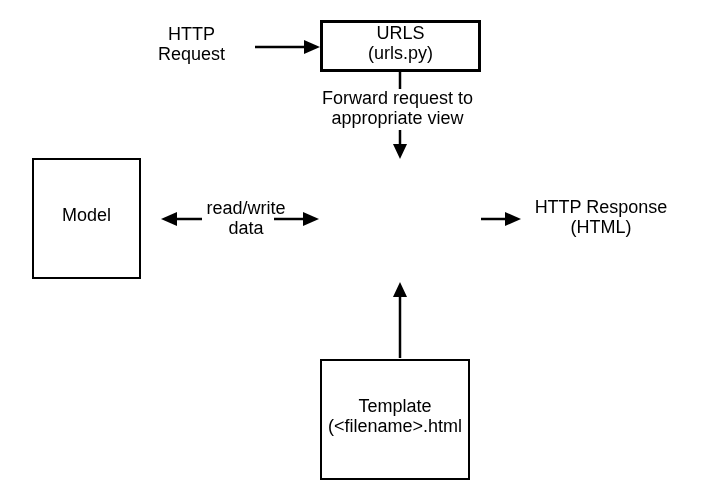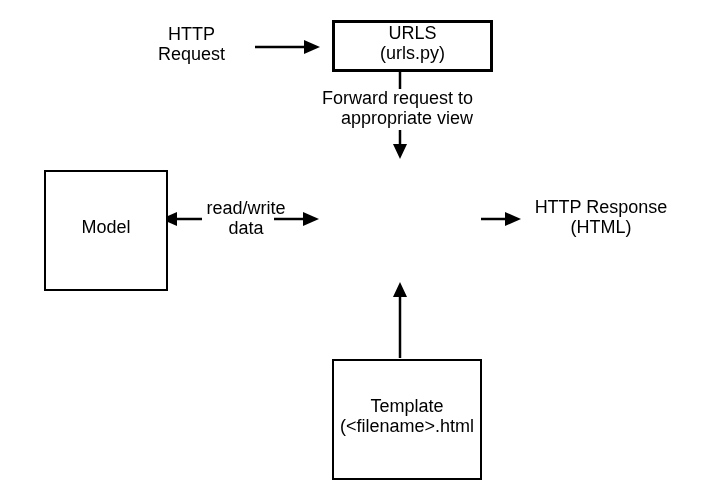--- a/index.html
+++ b/index.html
@@ -10,25 +10,25 @@
     font-family:"Liberation Sans", sans-serif;
     font-size:18px; line-height:20px;
   }
   .arrow-layer { position:absolute; left:0; top:0; width:713px; height:503px; }
   .arrow-layer line { stroke:var(--ink); stroke-width:2.5; }
   .arrow-layer polygon { fill:var(--ink); stroke:none; }
   .box {
     position:absolute; box-sizing:border-box;
     border:2.5px solid var(--ink); background:var(--bg);
     display:flex; flex-direction:column; align-items:center; justify-content:center;
-    text-align:center; padding-bottom:7px;margin-left:12px;
+    text-align:center; padding-bottom:7px;
   }
   .label { position:absolute; white-space:pre-line; }
   .label.center { text-align:center; }
-  .label.left { text-align:right; }
+  .label.left { text-align:center; }
 </style>
 </head>
 <body>
 
 <div class="canvas">
 
   <svg class="arrow-layer" viewBox="0 0 713 503">
 
     <g>
       <line x1="255" y1="47" x2="305" y2="47"></line>
@@ -63,21 +63,21 @@
 Request</div>
 
   <div class="box" style="left:320px; top:20px; width:161px; height:52px; border-width:3px;">
     <div>URLS</div>
     <div>(urls.py)</div>
   </div>
 
   <div class="label left" style="left:322px; top:88px;">Forward request to
 appropriate view</div>
 
-  <div class="box" style="left:32px; top:170px; width:124px; height:121px;gap:8px;">
+  <div class="box" style="left:32px; top:158px; width:109px; height:121px;gap:8px;">
     <div>Model</div>
   </div>
 
   <div class="label center" style="left:196px; top:198px; width:100px;">read/write
 data</div>
 
 
   <div class="label center" style="left:511px; top:197px; width:180px;">HTTP Response
 (HTML)</div>
 

